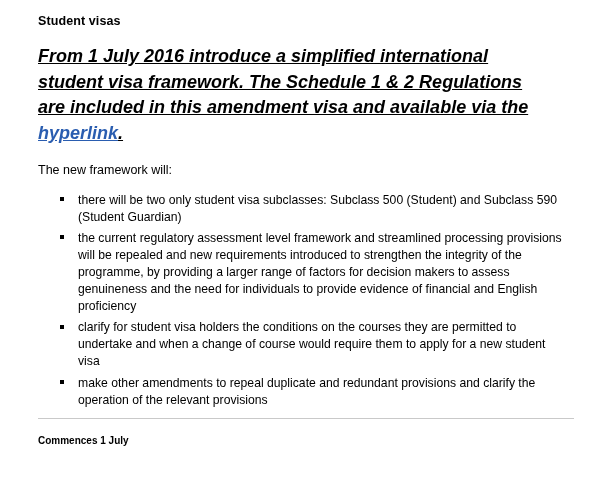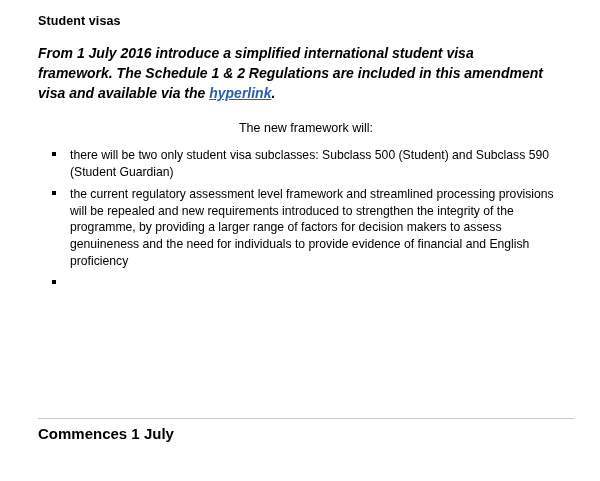--- a/index.html
+++ b/index.html
@@ -22,43 +22,43 @@
     padding: 14px 26px 0 38px;
     background: #ffffff;
   }
   .heading {
     font-size: 12.5px;
     font-weight: bold;
     margin: 0 0 16px 0;
     letter-spacing: 0.1px;
   }
   .intro {
-    font-size: 14px;
+    font-size: 18px;
     font-weight: bold;
     font-style: italic;
     line-height: 1.42;
     margin: 10px 0 16px 0;
     max-width: 510px;
+    text-decoration: underline;
   }
   .intro .hyperlink {
     color: #2a5db0;
     text-decoration: underline;
     font-style: italic;
     font-weight: bold;
     cursor: pointer;
   }
   .lead {
     font-size: 12.5px;
     line-height: 1.4;
     margin: 0 0 10px 0;
-    text-align: center;
   }
   ul.bullets {
     list-style: none;
-    margin: 4px;
+    margin: 12px;
     padding: 0;
   }
   ul.bullets li {
     position: relative;
     padding-left: 28px;
     font-size: 12.2px;
     line-height: 1.38;
     margin-bottom: 5px;
     max-width: 520px;
   }
@@ -75,39 +75,40 @@
     position: absolute;
     left: 38px;
     right: 26px;
     top: 418px;
     height: 1px;
     background: #c9c9c9;
   }
   .commences {
     position: absolute;
     left: 38px;
-    top: 425px;
-    font-size: 15px;
+    top: 435px;
+    font-size: 10px;
     font-weight: bold;
   }
 </style>
 </head>
 <body>
 
 <div class="page">
 
   <h1 class="heading">Student visas</h1>
 
   <p class="intro"><span>From 1 July 2016 introduce a simplified international student visa framework. The Schedule 1 &amp; 2 Regulations are included in this amendment visa and available via the </span><a class="hyperlink" href="#">hyperlink</a><span>.</span></p>
 
   <p class="lead">The new framework will:</p>
 
   <ul class="bullets">
     <li><span class="marker"></span><span>there will be two only student visa subclasses: Subclass 500 (Student) and Subclass 590 (Student Guardian)</span></li>
     <li><span class="marker"></span><span>the current regulatory assessment level framework and streamlined processing provisions will be repealed and new requirements introduced to strengthen the integrity of the programme, by providing a larger range of factors for decision makers to assess genuineness and the need for individuals to provide evidence of financial and English proficiency</span></li>
-    <li><span class="marker"></span></li>
+    <li><span class="marker"></span><span>clarify for student visa holders the conditions on the courses they are permitted to undertake and when a change of course would require them to apply for a new student visa</span></li>
+    <li><span class="marker"></span><span>make other amendments to repeal duplicate and redundant provisions and clarify the operation of the relevant provisions</span></li>
   </ul>
 
   <div class="footer-rule"></div>
 
   <div class="commences">Commences 1 July</div>
 
 </div>
 
 </body></html>

